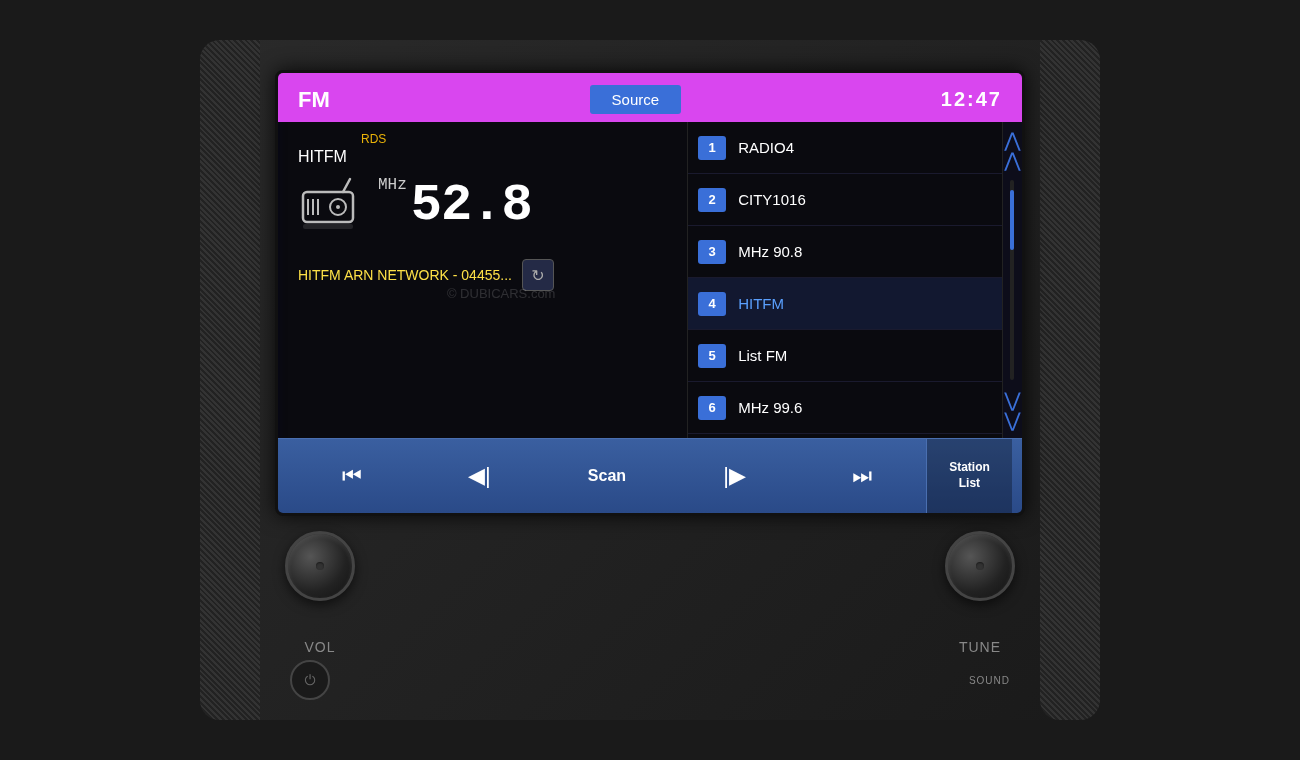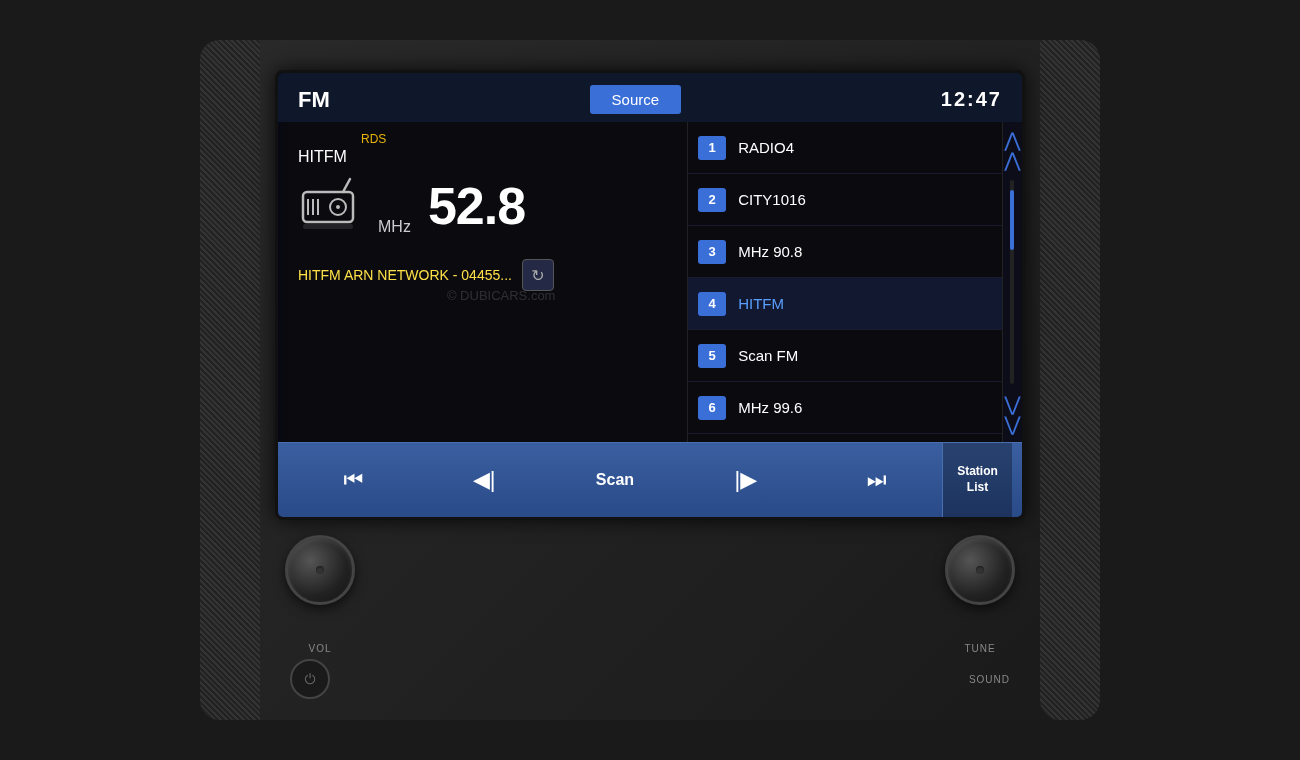--- a/index.html
+++ b/index.html
@@ -55,21 +55,21 @@
       position: relative;
       margin-top: 10px;
     }
 
     
     .screen-top {
       display: flex;
       justify-content: space-between;
       align-items: center;
       padding: 12px 20px 8px;
-      background: #0f172a;
+      background: #d946ef;
     }
 
     .fm-label {
       color: #fff;
       font-size: 22px;
       font-weight: bold;
     }
 
     .source-btn {
       background: #3a6fd8;
@@ -125,22 +125,23 @@
     }
 
     .radio-icon {
       font-size: 50px;
       color: #ccc;
       line-height: 1;
     }
 
     .freq-display {
       display: flex;
-      align-items: flex-end;
-      gap: 17px;
+      align-items: flex-start;
+      gap: 4px;
+      font-family: Liberation Mono, monospace;
     }
 
     .freq-mhz {
       font-size: 16px;
       color: #ccc;
     }
 
     .freq-number {
       font-size: 52px;
       font-weight: bold;
@@ -294,21 +295,21 @@
       cursor: pointer;
       height: 100%;
     }
 
     .ctrl-btn.scan-btn {
       font-size: 16px;
       font-weight: bold;
     }
 
     .station-list-btn {
-      width: 70px;
+      width: 86px;
       height: 100%;
       background: rgba(0,0,0,0.3);
       display: flex;
       align-items: center;
       justify-content: center;
       color: #fff;
       font-size: 12px;
       font-weight: bold;
       text-align: center;
       cursor: pointer;
@@ -351,21 +352,21 @@
       width: 8px;
       height: 8px;
       background: #333;
       border-radius: 50%;
       transform: translate(-50%, -50%);
       box-shadow: inset 0 1px 2px rgba(0,0,0,0.5);
     }
 
     .knob-label {
       color: #888;
-      font-size: 10px;
+      font-size: 14px;
       letter-spacing: 1px;
       margin-top: 32px;
     }
 
     .hw-buttons {
       display: flex;
       gap: 30px;
       align-items: center;
     }
 
@@ -481,21 +482,21 @@
             <div class="station-item">
               <div class="station-num">3</div>
               <div class="station-name">MHz  90.8</div>
             </div>
             <div class="station-item active">
               <div class="station-num">4</div>
               <div class="station-name">HITFM</div>
             </div>
             <div class="station-item">
               <div class="station-num">5</div>
-              <div class="station-name">Scan FM</div>
+              <div class="station-name">List FM</div>
             </div>
             <div class="station-item">
               <div class="station-num">6</div>
               <div class="station-name">MHz  99.6</div>
             </div>
           </div>
         <div class="scroll-bar">
           <div class="scroll-up">⋀<br>⋀</div>
           <div class="scroll-track">
             <div class="scroll-thumb"></div>

